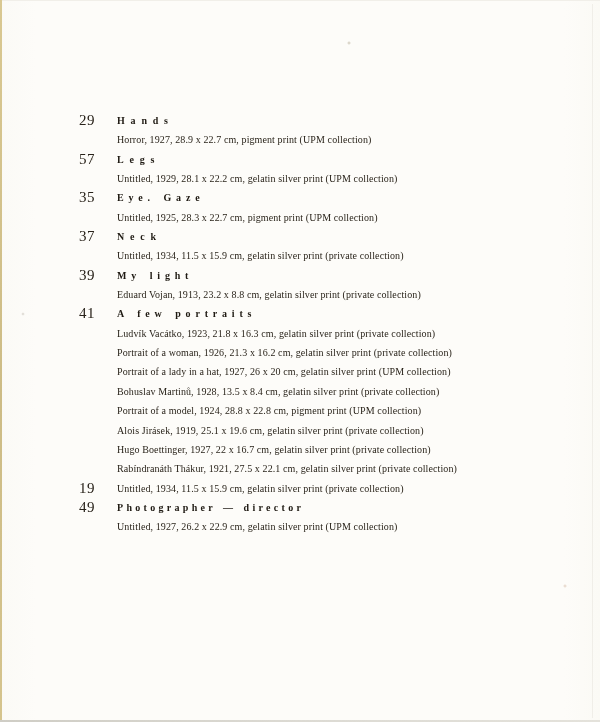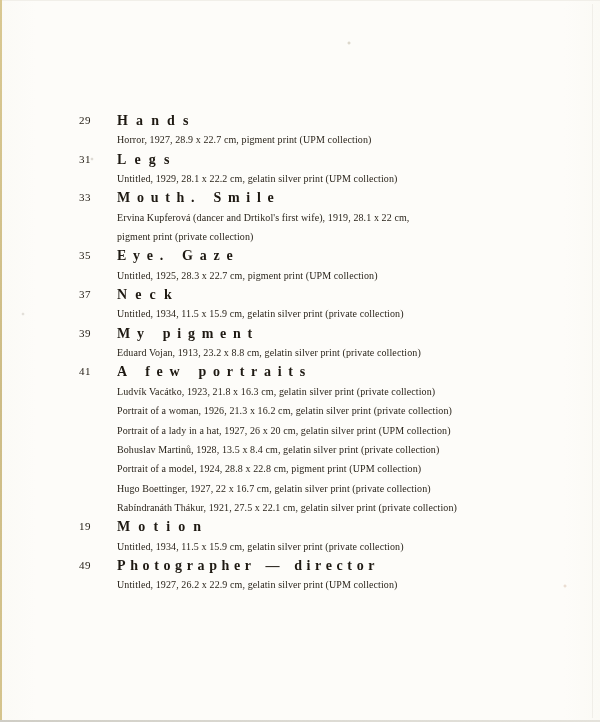--- a/index.html
+++ b/index.html
@@ -44,28 +44,28 @@
     padding-top: 111px;
   }
   .entry { position: relative; }
   .row, .detail {
     line-height: 19.35px;
     white-space: nowrap;
   }
   .num {
     position: absolute;
     left: 79px;
-    font-size: 11px;
+    font-size: 15px;
     letter-spacing: 0.5px;
     color: #28221a;
   }
   .title {
     display: block;
     margin-left: 117px;
-    font-size: 14px;
+    font-size: 10px;
     font-weight: bold;
     color: #1e1912;
     word-spacing: 0.14em;
   }
   .ls-wide   { letter-spacing: 0.58em; }
   .ls-med    { letter-spacing: 0.48em; }
   .ls-narrow { letter-spacing: 0.33em; }
   .detail {
     margin-left: 117px;
     font-size: 10px;
@@ -84,71 +84,63 @@
   <div class="plate-list">
       <div class="entry">
         <div class="row">
           <span class="num">29</span>
           <span class="title ls-wide">Hands</span>
         </div>
         <div class="detail">Horror, 1927, 28.9 x 22.7 cm, pigment print (UPM collection)</div>
       </div>
       <div class="entry">
         <div class="row">
-          <span class="num">31</span>
+          <span class="num">57</span>
           <span class="title ls-wide">Legs</span>
         </div>
         <div class="detail">Untitled, 1929, 28.1 x 22.2 cm, gelatin silver print (UPM collection)</div>
-      </div>
-      <div class="entry">
-        <div class="row">
-          <span class="num">33</span>
-          <span class="title ls-med">Mouth. Smile</span>
-        </div>
-        <div class="detail">Ervina Kupferová (dancer and Drtikol's first wife), 1919, 28.1 x 22 cm,</div>
-        <div class="detail">pigment print (private collection)</div>
       </div>
       <div class="entry">
         <div class="row">
           <span class="num">35</span>
           <span class="title ls-med">Eye. Gaze</span>
         </div>
         <div class="detail">Untitled, 1925, 28.3 x 22.7 cm, pigment print (UPM collection)</div>
       </div>
       <div class="entry">
         <div class="row">
           <span class="num">37</span>
           <span class="title ls-wide">Neck</span>
         </div>
         <div class="detail">Untitled, 1934, 11.5 x 15.9 cm, gelatin silver print (private collection)</div>
       </div>
       <div class="entry">
         <div class="row">
           <span class="num">39</span>
-          <span class="title ls-med">My pigment</span>
+          <span class="title ls-med">My light</span>
         </div>
         <div class="detail">Eduard Vojan, 1913, 23.2 x 8.8 cm, gelatin silver print (private collection)</div>
       </div>
       <div class="entry">
         <div class="row">
           <span class="num">41</span>
           <span class="title ls-med">A few portraits</span>
         </div>
         <div class="detail">Ludvík Vacátko, 1923, 21.8 x 16.3 cm, gelatin silver print (private collection)</div>
         <div class="detail">Portrait of a woman, 1926, 21.3 x 16.2 cm, gelatin silver print (private collection)</div>
         <div class="detail">Portrait of a lady in a hat, 1927, 26 x 20 cm, gelatin silver print (UPM collection)</div>
         <div class="detail">Bohuslav Martinů, 1928, 13.5 x 8.4 cm, gelatin silver print (private collection)</div>
         <div class="detail">Portrait of a model, 1924, 28.8 x 22.8 cm, pigment print (UPM collection)</div>
+        <div class="detail">Alois Jirásek, 1919, 25.1 x 19.6 cm, gelatin silver print (private collection)</div>
         <div class="detail">Hugo Boettinger, 1927, 22 x 16.7 cm, gelatin silver print (private collection)</div>
         <div class="detail">Rabíndranáth Thákur, 1921, 27.5 x 22.1 cm, gelatin silver print (private collection)</div>
       </div>
       <div class="entry">
         <div class="row">
           <span class="num">19</span>
-          <span class="title ls-wide">Motion</span>
         </div>
         <div class="detail">Untitled, 1934, 11.5 x 15.9 cm, gelatin silver print (private collection)</div>
       </div>
       <div class="entry">
         <div class="row">
           <span class="num">49</span>
           <span class="title ls-narrow">Photographer — director</span>
         </div>
         <div class="detail">Untitled, 1927, 26.2 x 22.9 cm, gelatin silver print (UPM collection)</div>
       </div>

